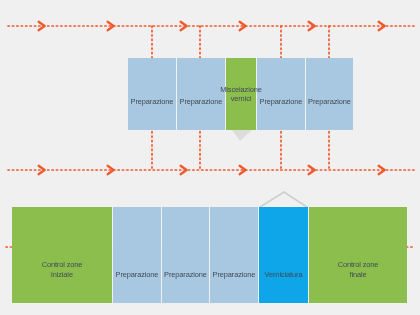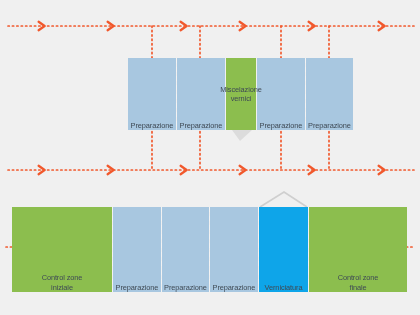--- a/index.html
+++ b/index.html
@@ -20,23 +20,23 @@
     justify-content:center;
     text-align:center;
     color:#3f4a55;
     font-size:7.4px;
     line-height:9.4px;
     letter-spacing:-0.1px;
     white-space:pre-line;
     font-weight:400;
   }
   .blk.top{height:72px;top:58px;}
-  .blk.bot{height:85px;top:207px;}
+  .blk.bot{height:96px;top:207px;}
   .blk span{display:block;position:relative;z-index:3;}
-  .lbl-lower{align-items:flex-end;padding-bottom:0;}
+  .lbl-lower{align-items:flex-end;padding-bottom:24px;}
   .lbl-mid{align-items:center;}
 </style>
 </head>
 <body>
 
 <div id="stage">
 
   <svg width="420" height="315" viewBox="0 0 420 315">
     <defs>
       <g id="chev-r">

